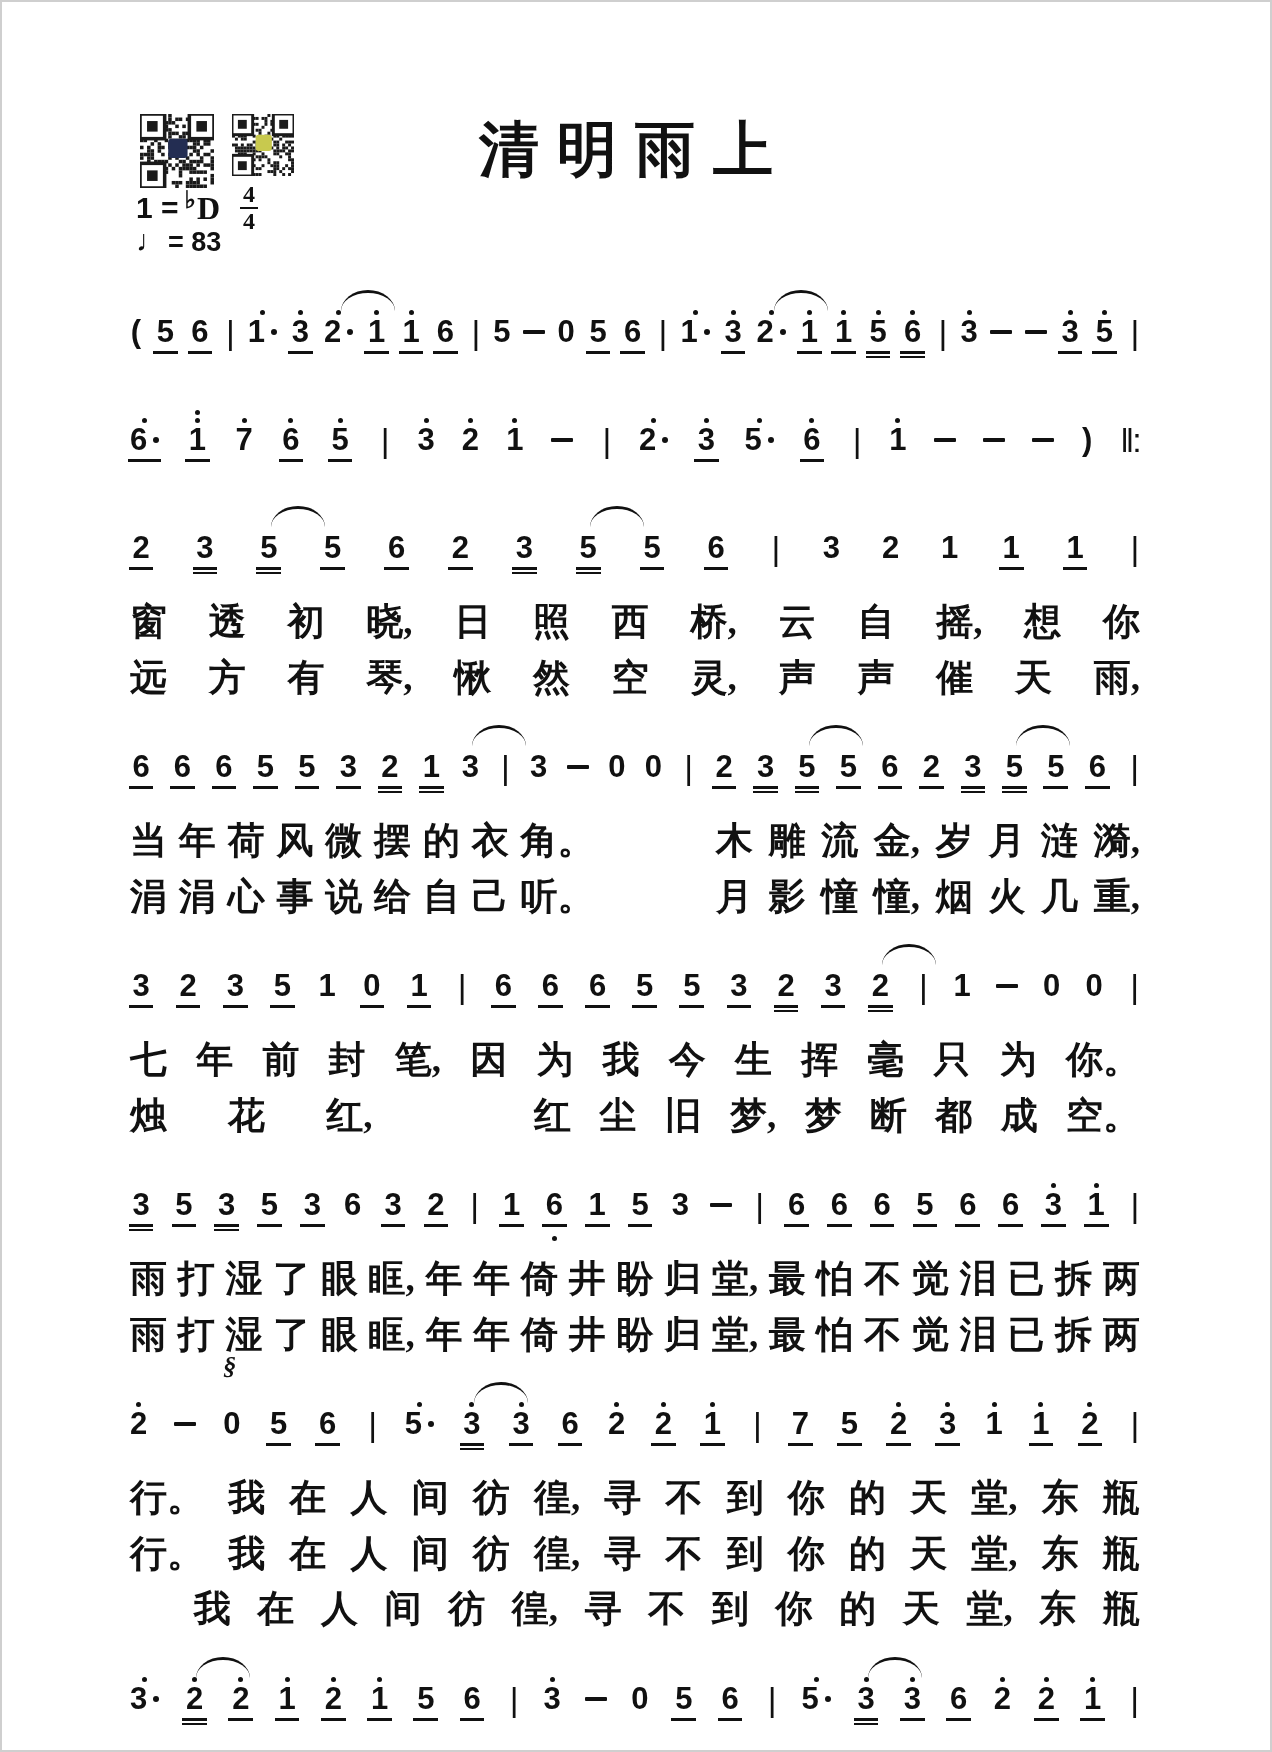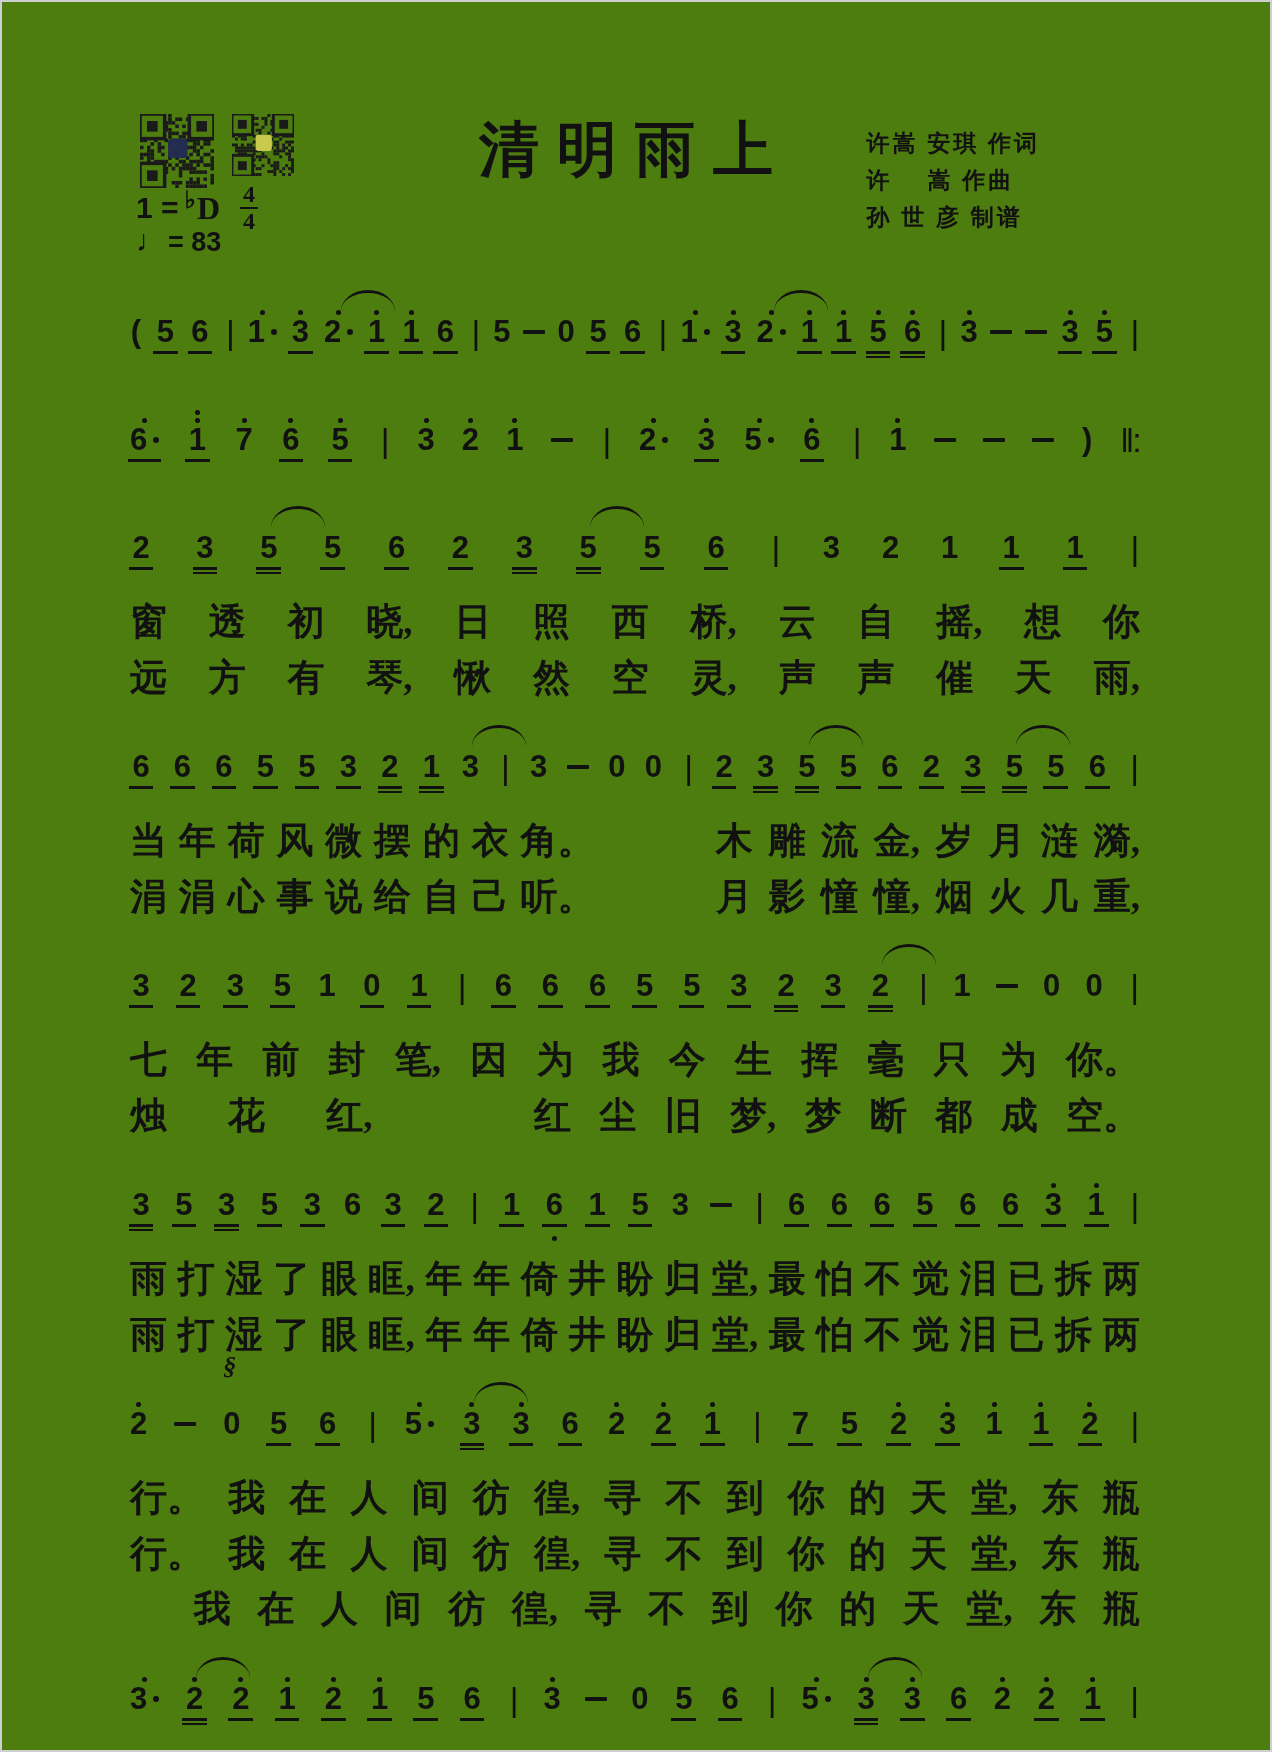--- a/index.html
+++ b/index.html
@@ -1,16 +1,16 @@
 <!DOCTYPE html>
 <html><head>
 <meta charset="utf-8">
 <style>
   html,body{margin:0;padding:0;background:#e8e8e8;}
-  .page{position:relative;width:1272px;height:1752px;margin:0 auto;background:#4d7c0f;
+  .page{position:relative;width:1272px;height:1752px;margin:0 auto;background:#ffffff;
         box-shadow:inset 0 0 0 2px #cfcfcf;box-sizing:border-box;
         padding:96px 132px 40px 130px;overflow:hidden;
         font-family:"Liberation Serif",serif;color:#111;}
   
   .hdr{position:relative;height:168px;}
   .qr-row{position:absolute;left:10px;top:18px;display:flex;gap:18px;align-items:flex-start;}
   .qr{display:block;}
   .title{position:absolute;left:0;right:0;top:14px;text-align:center;
          font-size:60px;font-weight:bold;letter-spacing:18px;font-family:"Liberation Serif",serif;}
   .credits{position:absolute;right:100px;top:30px;text-align:justify;
@@ -348,25 +348,20 @@
             <rect x="41.333333333333336" y="0" width="20.666666666666668" height="20.666666666666668" fill="none" stroke="#1a1a1a" stroke-width="2.9523809523809526"></rect>
             <rect x="47.23809523809524" y="5.904761904761905" width="8.857142857142858" height="8.857142857142858" fill="#1a1a1a"></rect>
             <rect x="0" y="41.333333333333336" width="20.666666666666668" height="20.666666666666668" fill="none" stroke="#1a1a1a" stroke-width="2.9523809523809526"></rect>
             <rect x="5.904761904761905" y="47.23809523809524" width="8.857142857142858" height="8.857142857142858" fill="#1a1a1a"></rect>
             <rect x="23.61904761904762" y="20.666666666666668" width="16.23809523809524" height="16.23809523809524" rx="3" fill="#c8c94e"></rect>
           </svg></span>
     </div>
 
     <div class="title">清明雨上</div>
 
-    <div class="credits">
-      <div>许嵩 安琪 作词</div>
-      <div>许    嵩 作曲</div>
-      <div>孙 世 彦 制谱</div>
-    </div>
 
     <div class="keysig">
       <span>1 =</span>
         <span class="flat">♭</span>
         <span class="keynote">D</span>
       <span class="frac">
         <span class="n">4</span>
         <span>4</span>
       </span>
     </div>

